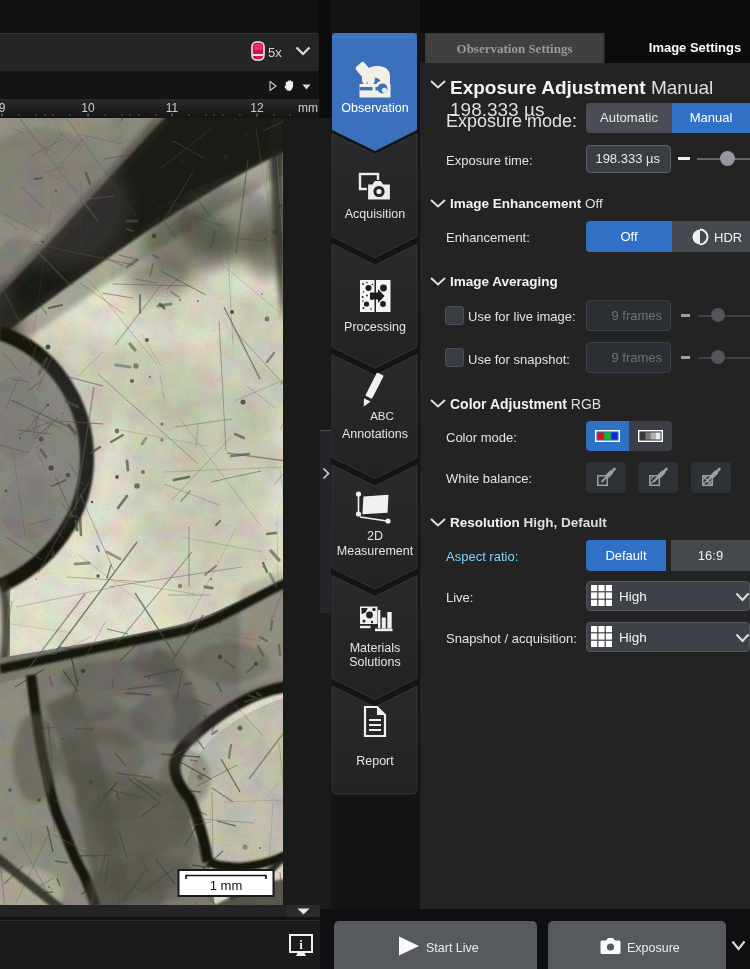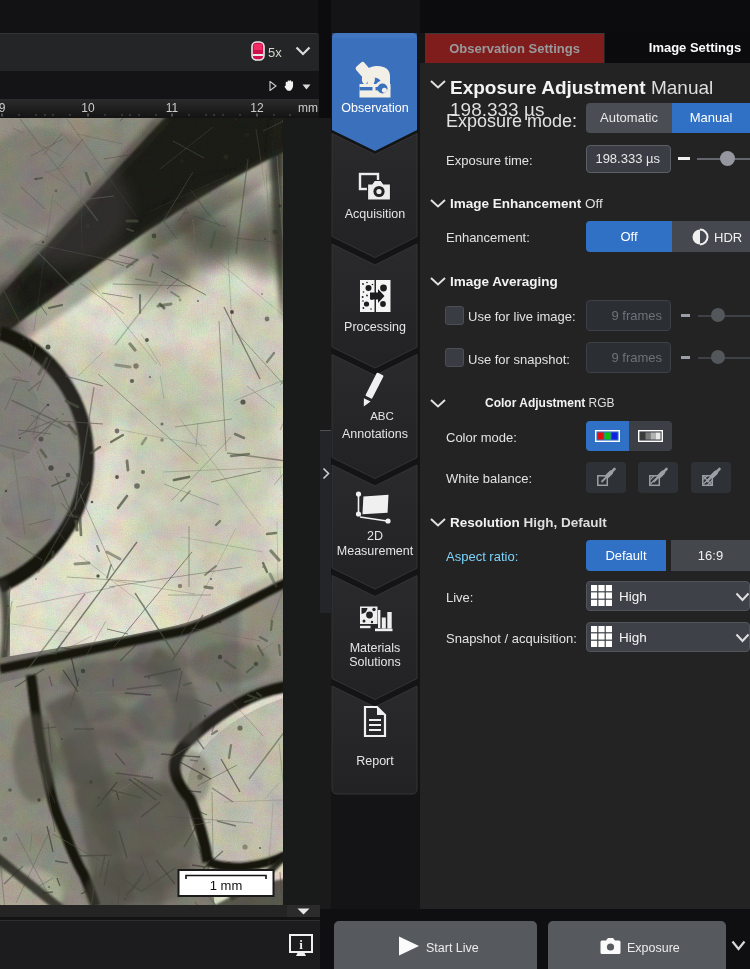--- a/index.html
+++ b/index.html
@@ -668,39 +668,39 @@
       <line x1="39" y1="725" x2="51" y2="725" stroke="#f0f0f0" stroke-width="2"></line>
       <line x1="39" y1="730" x2="51" y2="730" stroke="#f0f0f0" stroke-width="2"></line>
     </g>
     <text x="45" y="765" font-size="12.5" fill="#e4e4e4" text-anchor="middle" font-family="Liberation Sans">Report</text>
   </svg>
 
   <div class="abs" style="left:420px;top:0;width:330px;height:33px;background:#0c0c0e;"></div>
   <div class="abs" style="left:420px;top:33px;width:330px;height:876px;background:#232324;"></div>
 
   <div class="abs" style="left:418px;top:33px;width:7px;height:30px;background:#151516;"></div>
-  <div class="abs" style="left:425px;top:33px;width:179px;height:30px;background:#7f1d1d;border:1px solid #3a3a3b;border-bottom:none;color:#999a9b;font-weight:bold;font-size:13px;text-align:center;line-height:29px;">Observation Settings</div>
+  <div class="abs" style="left:425px;top:33px;width:179px;height:30px;background:#404040;border:1px solid #3a3a3b;border-bottom:none;color:#999a9b;font-weight:bold;font-size:13px;text-align:center;line-height:29px;font-family:Liberation Serif, serif;">Observation Settings</div>
   <div class="abs" style="left:605px;top:33px;width:180px;height:30px;background:#0b0b0d;color:#fafafa;font-weight:bold;font-size:13px;text-align:center;line-height:30px;">Image Settings</div>
 
   <svg class="abs" style="left:429px;top:79px;" width="18" height="11" viewBox="0 0 18 11">
       <polyline points="2,2 9,8.5 16,2" fill="none" stroke="#e0e0e0" stroke-width="2"></polyline>
     </svg>
   <div class="abs" style="left:450px;top:77px;font-size:19px;color:#f2f2f2;"><b>Exposure Adjustment</b> <span style="color:#dedede;">Manual 198.333 µs</span></div>
   <svg class="abs" style="left:429px;top:198px;" width="18" height="11" viewBox="0 0 18 11">
       <polyline points="2,2 9,8.5 16,2" fill="none" stroke="#e0e0e0" stroke-width="2"></polyline>
     </svg>
   <div class="abs" style="left:450px;top:196px;font-size:13.5px;color:#f2f2f2;"><b>Image Enhancement</b> <span style="color:#dedede;">Off</span></div>
   <svg class="abs" style="left:429px;top:276px;" width="18" height="11" viewBox="0 0 18 11">
       <polyline points="2,2 9,8.5 16,2" fill="none" stroke="#e0e0e0" stroke-width="2"></polyline>
     </svg>
   <div class="abs" style="left:450px;top:274px;font-size:13.5px;color:#f2f2f2;"><b>Image Averaging</b></div>
   <svg class="abs" style="left:429px;top:398px;" width="18" height="11" viewBox="0 0 18 11">
       <polyline points="2,2 9,8.5 16,2" fill="none" stroke="#e0e0e0" stroke-width="2"></polyline>
     </svg>
-  <div class="abs" style="left:450px;top:396px;font-size:12px;color:#f2f2f2;margin-left:35px;"><b>Color Adjustment</b> <span style="color:#dedede;">RGB</span></div>
+  <div class="abs" style="left:450px;top:396px;font-size:14px;color:#f2f2f2;"><b>Color Adjustment</b> <span style="color:#dedede;">RGB</span></div>
   <svg class="abs" style="left:429px;top:517px;" width="18" height="11" viewBox="0 0 18 11">
       <polyline points="2,2 9,8.5 16,2" fill="none" stroke="#e0e0e0" stroke-width="2"></polyline>
     </svg>
   <div class="abs" style="left:450px;top:515px;font-size:13.5px;color:#f2f2f2;font-weight:bold;"><b>Resolution</b> <span style="color:#dedede;">High, Default</span></div>
 
   <div class="abs" style="left:446px;top:111px;font-size:18px;color:#e2e2e2;">Exposure mode:</div>
   <div class="abs" style="left:446px;top:153px;font-size:13px;color:#e2e2e2;">Exposure time:</div>
   <div class="abs" style="left:446px;top:230px;font-size:13px;color:#e2e2e2;">Enhancement:</div>
   <div class="abs" style="left:468px;top:309px;font-size:13px;color:#e2e2e2;">Use for live image:</div>
   <div class="abs" style="left:468px;top:352px;font-size:13px;color:#e2e2e2;">Use for snapshot:</div>

